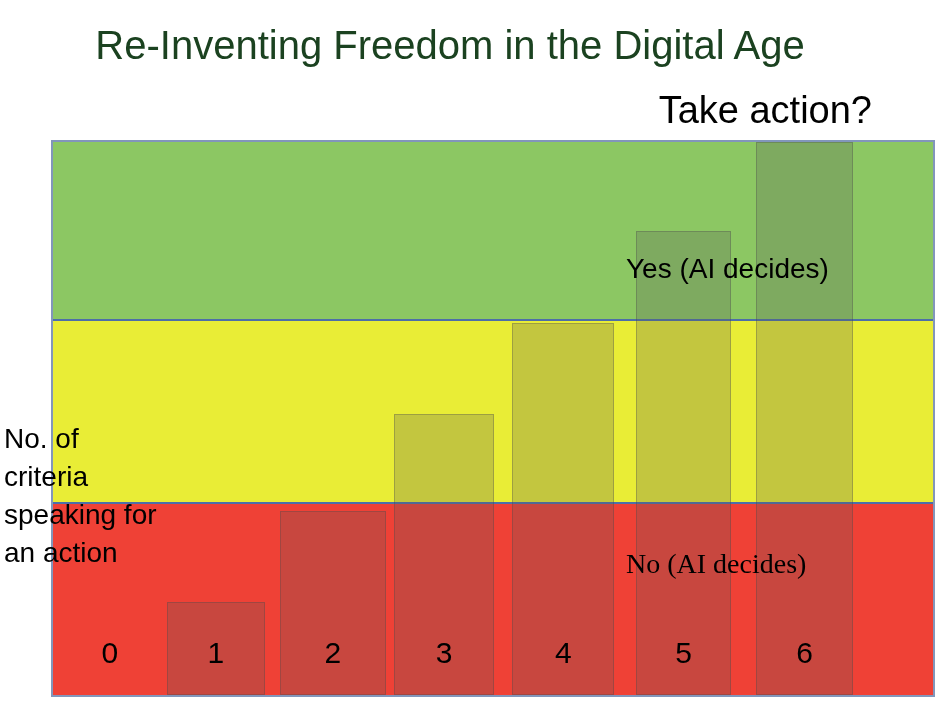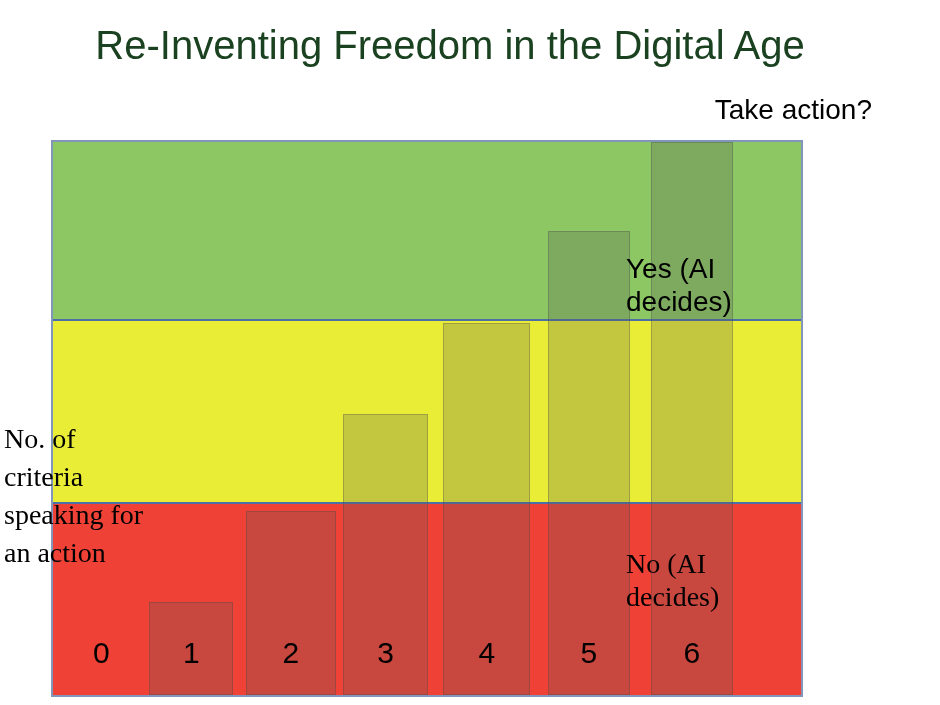--- a/index.html
+++ b/index.html
@@ -28,32 +28,32 @@
     color: #1b4220;
     font-family: "Liberation Sans", sans-serif;
     white-space: nowrap;
   }
 
   
   #take-action-label {
     position: absolute;
     right: 68px;
     top: 93px;
-    font-size: 28px;
+    font-size: 38px;
     line-height: 34px;
     color: #000000;
     white-space: nowrap;
   }
 
   
   #chart-area {
     position: absolute;
     left: 51px;
     top: 140px;
-    width: 752px;
+    width: 884px;
     height: 557px;
     border: 2px solid #8296bb;
     box-sizing: border-box;
     overflow: hidden;
   }
   #bands {
     position: absolute;
     inset: 0;
   }
   .band {
@@ -109,21 +109,20 @@
   
   #y-axis-label {
     position: absolute;
     left: 4px;
     top: 420px;
     width: 215px;
     font-size: 28px;
     line-height: 38px;
     color: #000000;
     white-space: pre-line;
-    font-family: Liberation Serif, serif;
   }
 </style>
 </head>
 <body>
 
 <div id="slide-title">Re-Inventing Freedom in the Digital Age</div>
 
 <div id="take-action-label">Take action?</div>
 
 <div id="chart-area">

